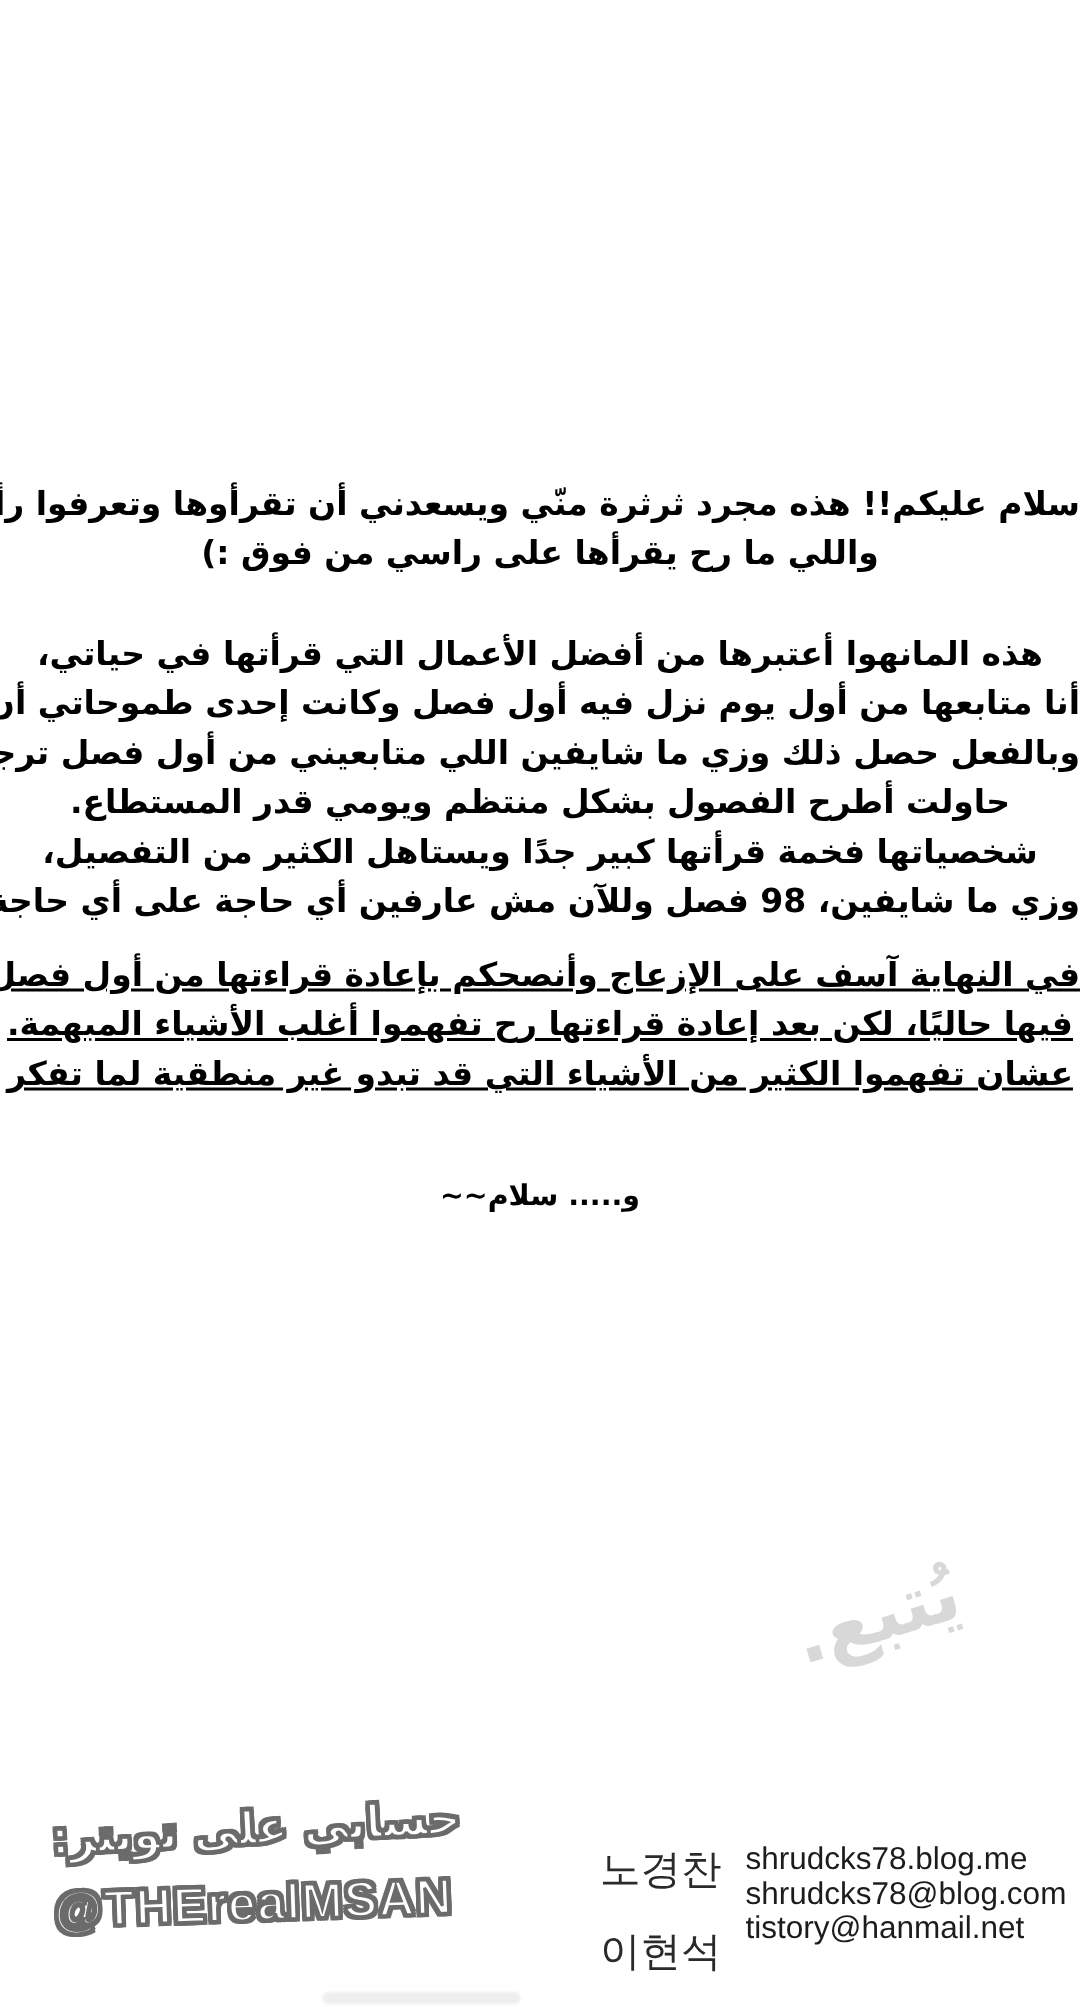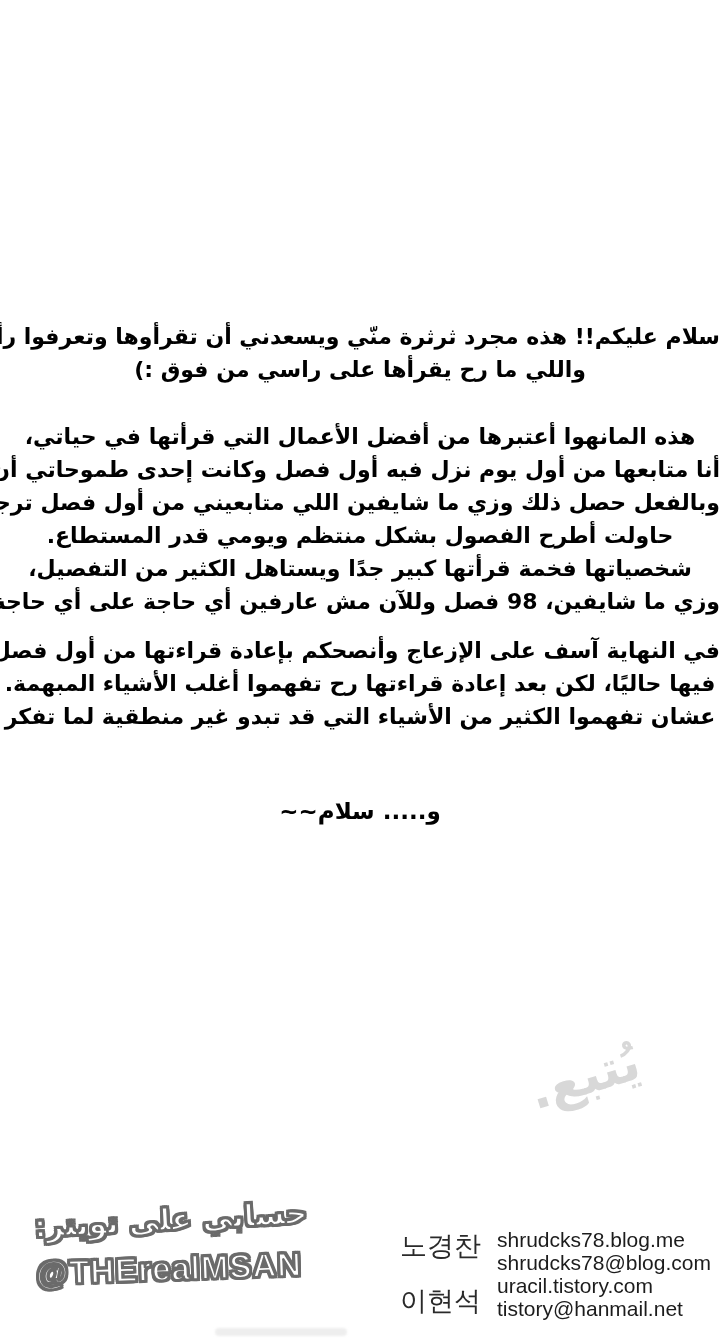--- a/index.html
+++ b/index.html
@@ -27,22 +27,22 @@
     color: #000000;
     font-weight: bold;
     font-size: 22px;
     line-height: 33px;
     font-family: "DejaVu Sans", sans-serif;
   }
   .letter .line {
     white-space: nowrap;
   }
   .para-2 { margin-top: 34px; }
-  .para-3 { margin-top: 16px; }
-  .signoff { margin-top: 62px; font-size: 23px; }
+  .para-3 { margin-top: 16px; text-decoration: underline; }
+  .signoff { margin-top: 48px; font-size: 19px; }
 
   
   .watermark {
     position: absolute;
     left: 528px;
     top: 1052px;
     direction: rtl;
     font-weight: bold;
     font-size: 50px;
     line-height: 50px;
@@ -156,20 +156,19 @@
   <div class="twitter-handle outlined">@THErealMSAN</div>
 
   <div class="credits">
     <div class="credit-names">
       <span class="credit-name-1">노경찬</span>
       <span class="credit-name-2">이현석</span>
     </div>
     <div class="credit-links">
       <span>shrudcks78.blog.me</span>
       <span>shrudcks78@blog.com</span>
-      <span>uracil.tistory.com</span>
       <span>tistory@hanmail.net</span>
     </div>
   </div>
 
   <div class="bottom-smudge"></div>
 
 </div>
 
 </body></html>

